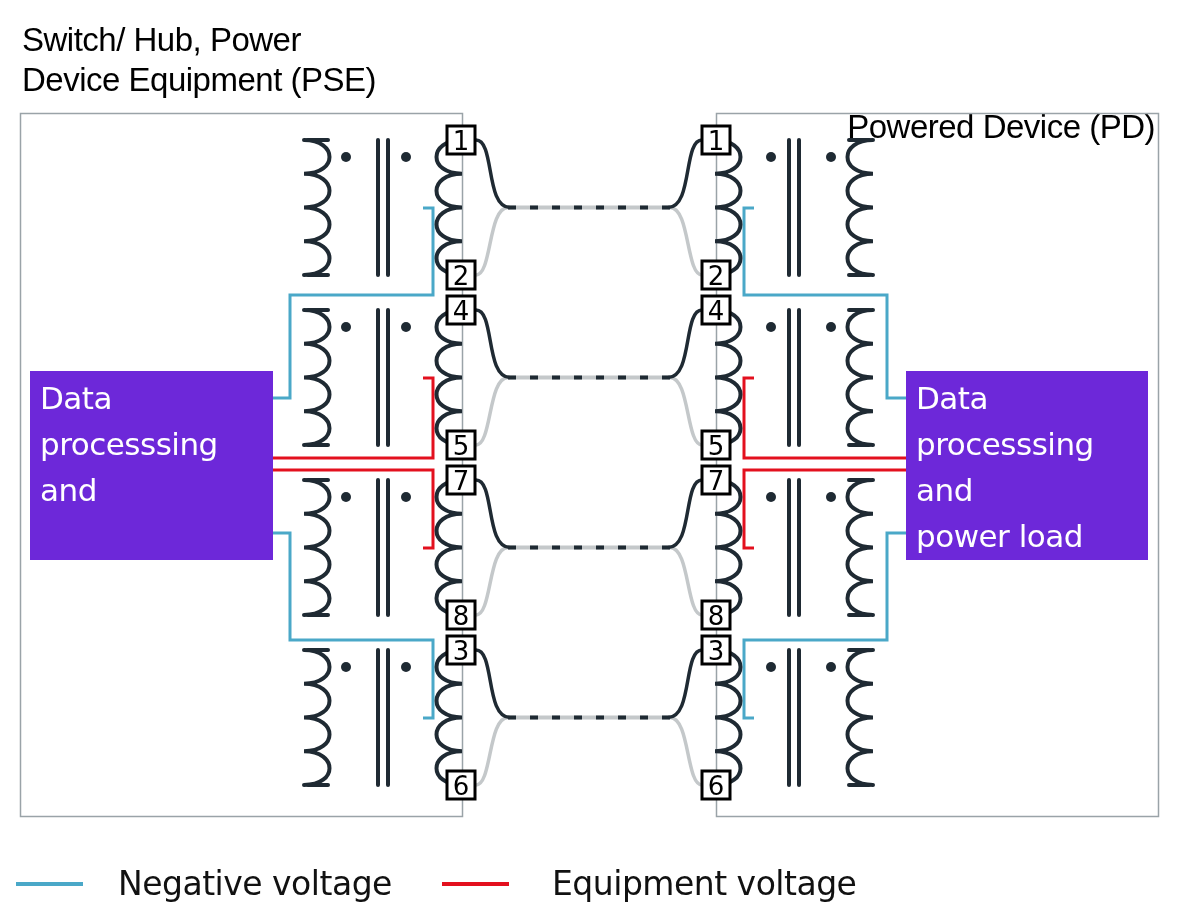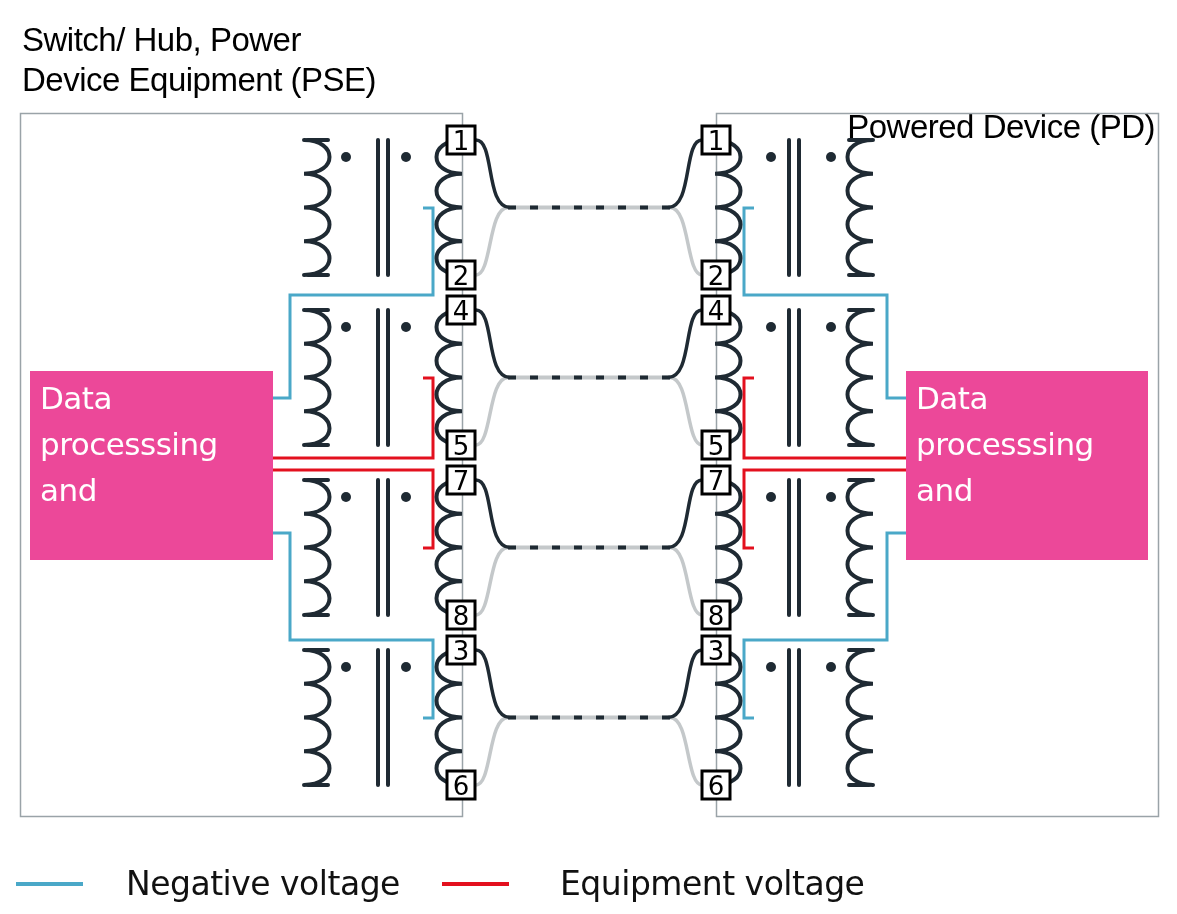--- a/index.html
+++ b/index.html
@@ -1,23 +1,23 @@
 <!DOCTYPE html>
 <html><head>
 <meta charset="utf-8">
 <style>
   html, body { margin:0; padding:0; background:#ffffff; }
   body { width:1177px; height:914px; position:relative; overflow:hidden; font-family:"DejaVu Sans", sans-serif; }
   .title { position:absolute; color:#000000; font-size:33px; line-height:40px; font-family:Liberation Sans, sans-serif; letter-spacing:-0.5px; }
   #title-left { left:22px; top:20px; }
   #title-right { right:22px; top:66px; text-align:center;margin-top:41px; }
-  .box { position:absolute; background:#ec4899; color:#fff; font-size:31px; line-height:46px; padding:4px 28px 0 10px; box-sizing:border-box; letter-spacing:-0.5px; }
+  .box { position:absolute; background:#6d28d9; color:#fff; font-size:31px; line-height:46px; padding:4px 28px 0 10px; box-sizing:border-box; letter-spacing:-0.5px; }
   #box-left { left:30px; top:371px; width:243px; height:189px; }
   #box-right { left:906px; top:371px; width:242px; height:189px; }
-  .legend-text { position:absolute; color:#111; font-size:33px; line-height:40px; letter-spacing:-0.5px;margin-left:8px; }
+  .legend-text { position:absolute; color:#111; font-size:33px; line-height:40px; letter-spacing:-0.5px; }
   #leg-neg-text { left:118px; top:864px; }
   #leg-pos-text { left:552px; top:864px; }
   svg { position:absolute; left:0; top:0; }
 </style>
 </head>
 <body>
 
 <div class="title" id="title-left">
   <div>Switch/ Hub, Power</div>
   <div>Device Equipment (PSE)</div>
@@ -187,16 +187,17 @@
 
 <div class="box" id="box-left">
   <div>Data</div>
   <div>processsing</div>
   <div>and</div>
 </div>
 <div class="box" id="box-right">
   <div>Data</div>
   <div>processsing</div>
   <div>and</div>
+  <div>power load</div>
 </div>
 
 <div class="legend-text" id="leg-neg-text">Negative voltage</div>
 <div class="legend-text" id="leg-pos-text">Equipment voltage</div>
 
 </body></html>

